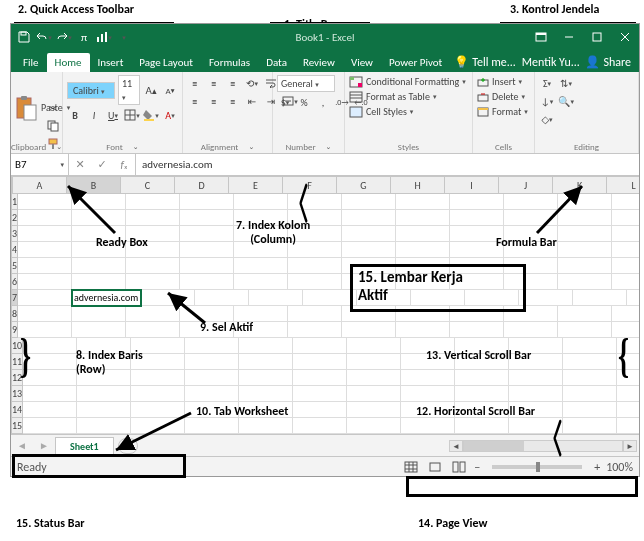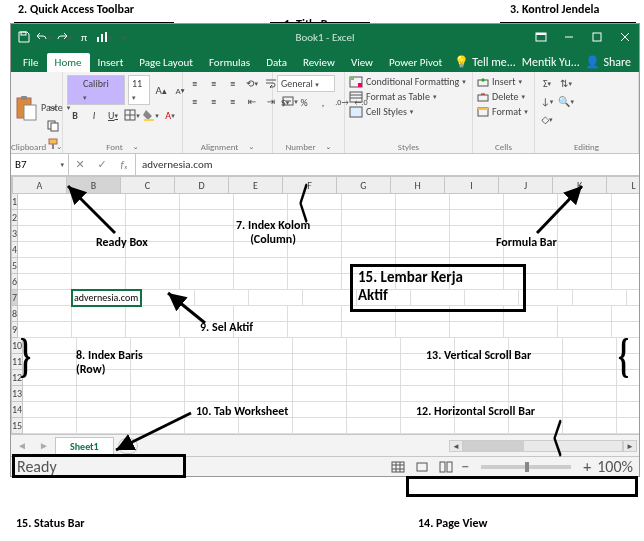--- a/index.html
+++ b/index.html
@@ -65,21 +65,21 @@
   .sheettabs { height: 22px; border-top: 1px solid #c6c6c6; display: flex; align-items: center; font-size: 10px; background: #f3f3f3; }
   .navtab { width: 22px; display: flex; align-items: center; justify-content: center; color: #aaa; }
   .sheet-tab { padding: 2px 14px; background: #fff; border: 1px solid #c6c6c6; border-bottom: none; color: #0e7244; font-weight: bold; }
   .addsheet { width: 20px; height: 16px; border: 1px solid #c6c6c6; border-radius: 8px; display: flex; align-items: center; justify-content: center; margin-left: 4px; color: #555; }
   .hscroll { margin-left: auto; display: flex; align-items: center; gap: 0; padding-right: 2px; }
   .scroll-track { width: 160px; height: 12px; background: #e9e9e9; border: 1px solid #ccc; position: relative; }
   .scroll-thumb { position: absolute; height: 100%; background: #cfcfcf; }
   .scroll-btn { width: 14px; height: 12px; border: 1px solid #ccc; background: #e9e9e9; display: flex; align-items: center; justify-content: center; font-size: 8px; color: #555; }
 
   
-  .statusbar { height: 20px; border-top: 1px solid #c6c6c6; display: flex; align-items: center; background: #f3f3f3; font-size: 16px; color: #555; padding: 0 6px; }
+  .statusbar { height: 20px; border-top: 1px solid #c6c6c6; display: flex; align-items: center; background: #f3f3f3; font-size: 12px; color: #555; padding: 0 6px; }
   .views { margin-left: auto; display: flex; align-items: center; gap: 6px; }
   .view-btn { width: 18px; height: 14px; display: flex; align-items: center; justify-content: center; }
   .zoom-track { width: 90px; height: 4px; background: #ccc; position: relative; margin: 0 6px; }
   .zoom-thumb { position: absolute; top: -3px; left: 44px; width: 4px; height: 10px; background: #888; }
 
   
   .arrow-svg { position: absolute; pointer-events: none; }
 </style>
 </head>
 <body>
@@ -209,21 +209,21 @@
       </div>
       <div class="grp-label">
             <span>Clipboard</span> 
             <span class="caret">⌄</span>
           </div>
     </div>
 
     <div class="grp" style="width:120px;">
       <div class="grp-body stack">
         <div class="row">
-          <div style="border:1px solid #ccc; padding:1px 15px; width:58px; background:#c4b5fd;"><span>Calibri</span> <span class="caret">▾</span></div>
+          <div style="border:1px solid #ccc; padding:1px 5px; width:48px; background:#7dd3fc;"><span>Calibri</span> <span class="caret">▾</span></div>
           <div style="border:1px solid #ccc; padding:1px 3px; width:22px; background:#fff;"><span>11</span> <span class="caret">▾</span></div>
           <span class="small-btn" style="font-size:11px;">A<sup>▴</sup></span>
           <span class="small-btn" style="font-size:9px;">A<sup>▾</sup></span>
         </div>
         <div class="row">
           <span class="small-btn" style="font-weight:bold;">B</span>
           <span class="small-btn" style="font-style:italic;">I</span>
           <span class="small-btn" style="text-decoration:underline;">U<span class="caret">▾</span></span>
           <span class="small-btn">
                 <svg width="12" height="12">

